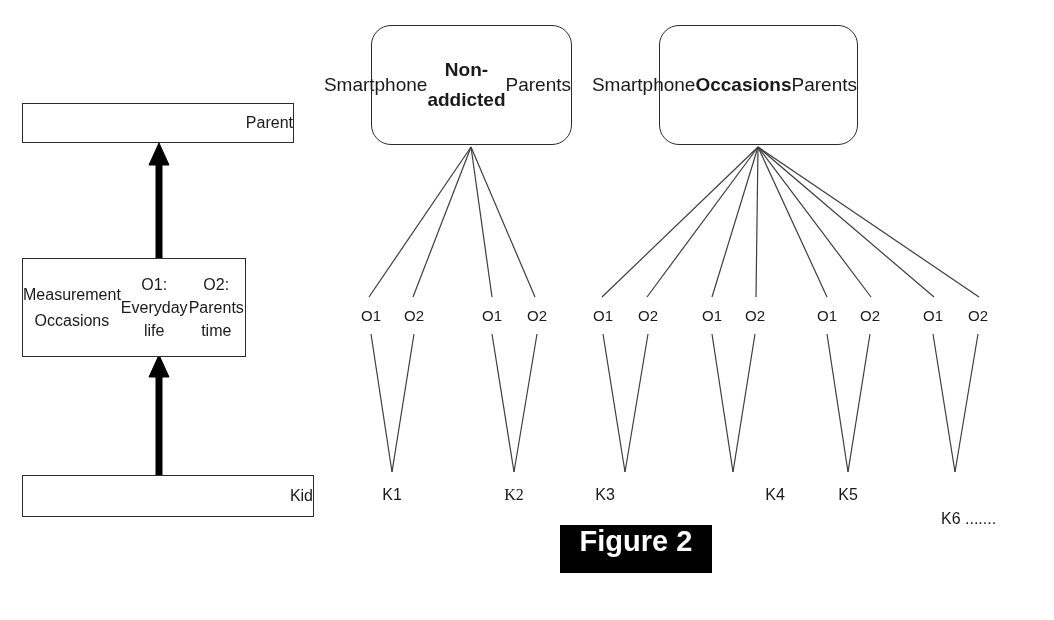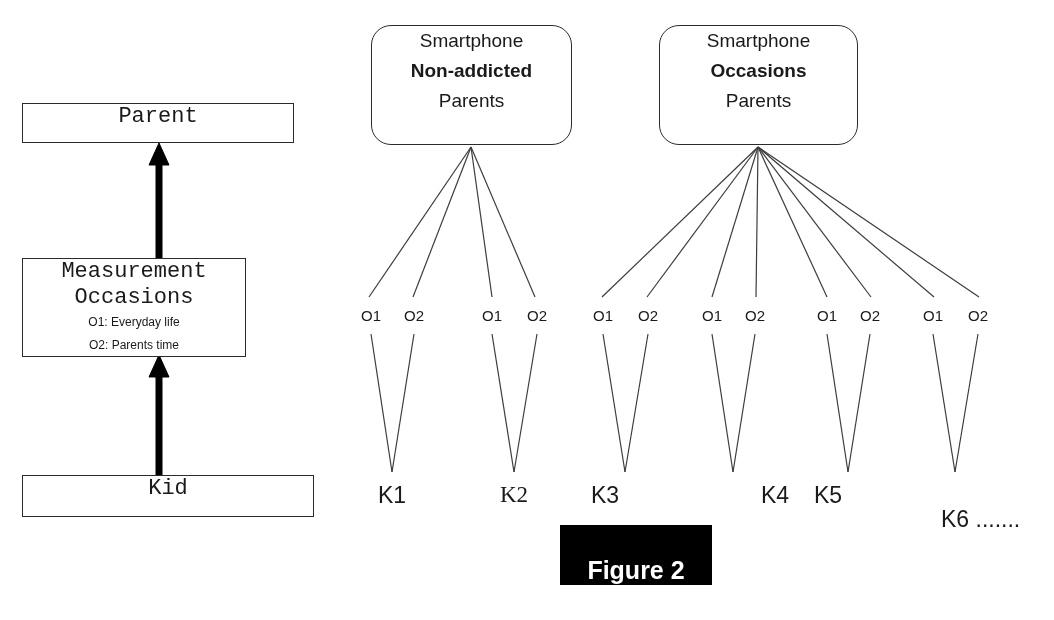--- a/index.html
+++ b/index.html
@@ -15,58 +15,58 @@
   svg.lines {
     position: absolute;
     left: 0; top: 0;
     width: 1054px; height: 620px;
   }
   .box {
     position: absolute;
     border: 1.6px solid #2b2b2b;
     background: #ffffff;
     display: flex;
-    flex-direction: column;
+    flex-direction: row;
     align-items: center;
-    justify-content: flex-start;
+    justify-content: flex-end;
     text-align: center;
     box-sizing: border-box;
   }
   .rect-box { border-radius: 0; }
   .round-box { border-radius: 20px; }
-  .big-label { font-size: 22px; line-height: 26px; font-family: Liberation Mono, monospace; }
-  .sub-label { font-size: 12px; line-height: 23px; }
+  .big-label { font-size: 16px; line-height: 26px; }
+  .sub-label { font-size: 16px; line-height: 23px; }
   .group-line { font-size: 19px; line-height: 30px; }
   .bold { font-weight: bold; }
   .olabel {
     position: absolute;
     transform: translate(-50%, -50%);
     font-size: 15px;
     white-space: nowrap;
   }
   .klabel {
     position: absolute;
     transform: translate(-50%, -50%);
-    font-size: 23px;
+    font-size: 16px;
     white-space: nowrap;
   }
   .klabel.left-anchored {
     transform: translate(0, -50%);
     margin-top: 24px;
   }
   .caption {
     position: absolute;
     left: 560px; top: 525px;
-    width: 152px; height: 60px;
+    width: 152px; height: 48px;
     background: #000000;
     color: #ffffff;
-    font-size: 25px;
+    font-size: 29px;
     font-weight: bold;
     display: flex;
-    align-items: flex-end;
+    align-items: flex-start;
     justify-content: center;
   }
 </style>
 </head>
 <body>
 
 <div class="stage">
 
   <svg class="lines" viewBox="0 0 1054 620">
 
@@ -149,20 +149,20 @@
   <span class="olabel" style="left:755px; top:315px;">O2</span>
   <span class="olabel" style="left:827px; top:315px;">O1</span>
   <span class="olabel" style="left:870px; top:315px;">O2</span>
   <span class="olabel" style="left:933px; top:315px;">O1</span>
   <span class="olabel" style="left:978px; top:315px;">O2</span>
 
   <span class="klabel" style="left:392px; top:495px;">K1</span>
   <span class="klabel" style="left:514px; top:495px;font-family:Liberation Serif, serif;">K2</span>
   <span class="klabel" style="left:605px; top:495px;">K3</span>
   <span class="klabel" style="left:775px; top:495px;">K4</span>
-  <span class="klabel" style="left:828px; top:495px;">K5</span>
+  <span class="klabel" style="left:848px; top:495px;">K5</span>
   <span class="klabel left-anchored" style="left:941px; top:495px;">K6 .......</span>
 
   <div class="caption">
     <span>Figure 2</span>
   </div>
 
 </div>
 
 </body></html>

